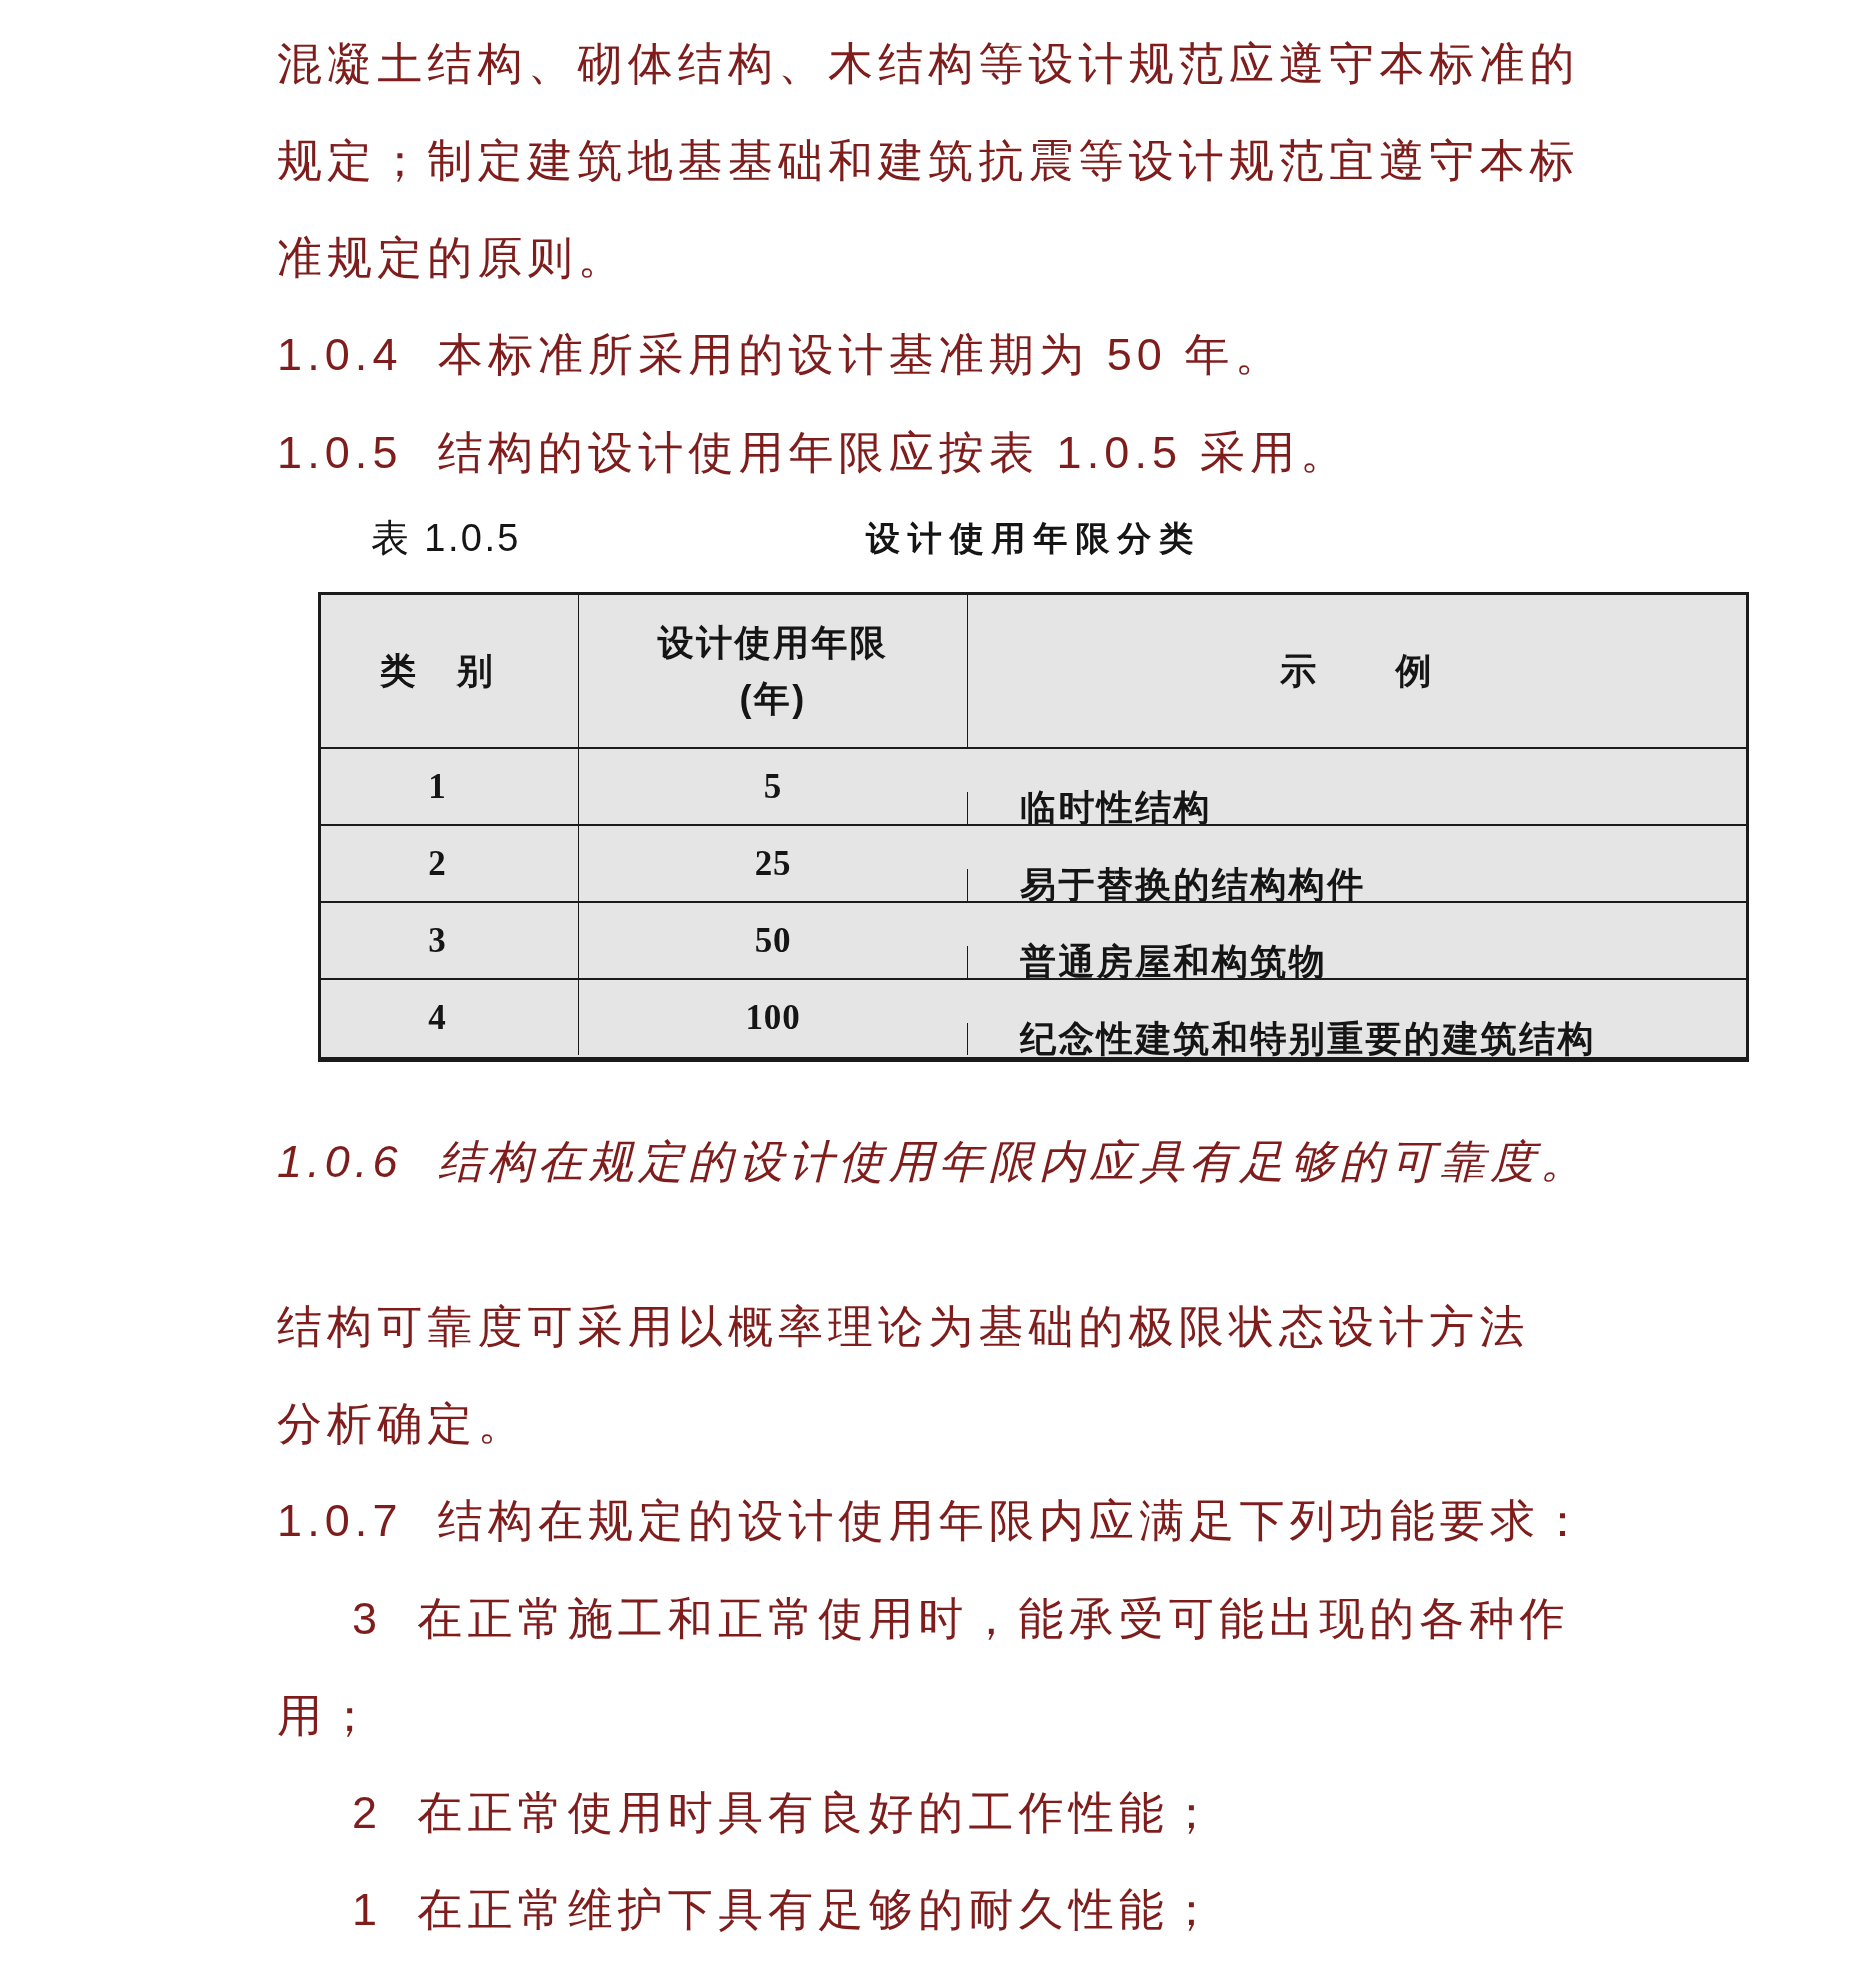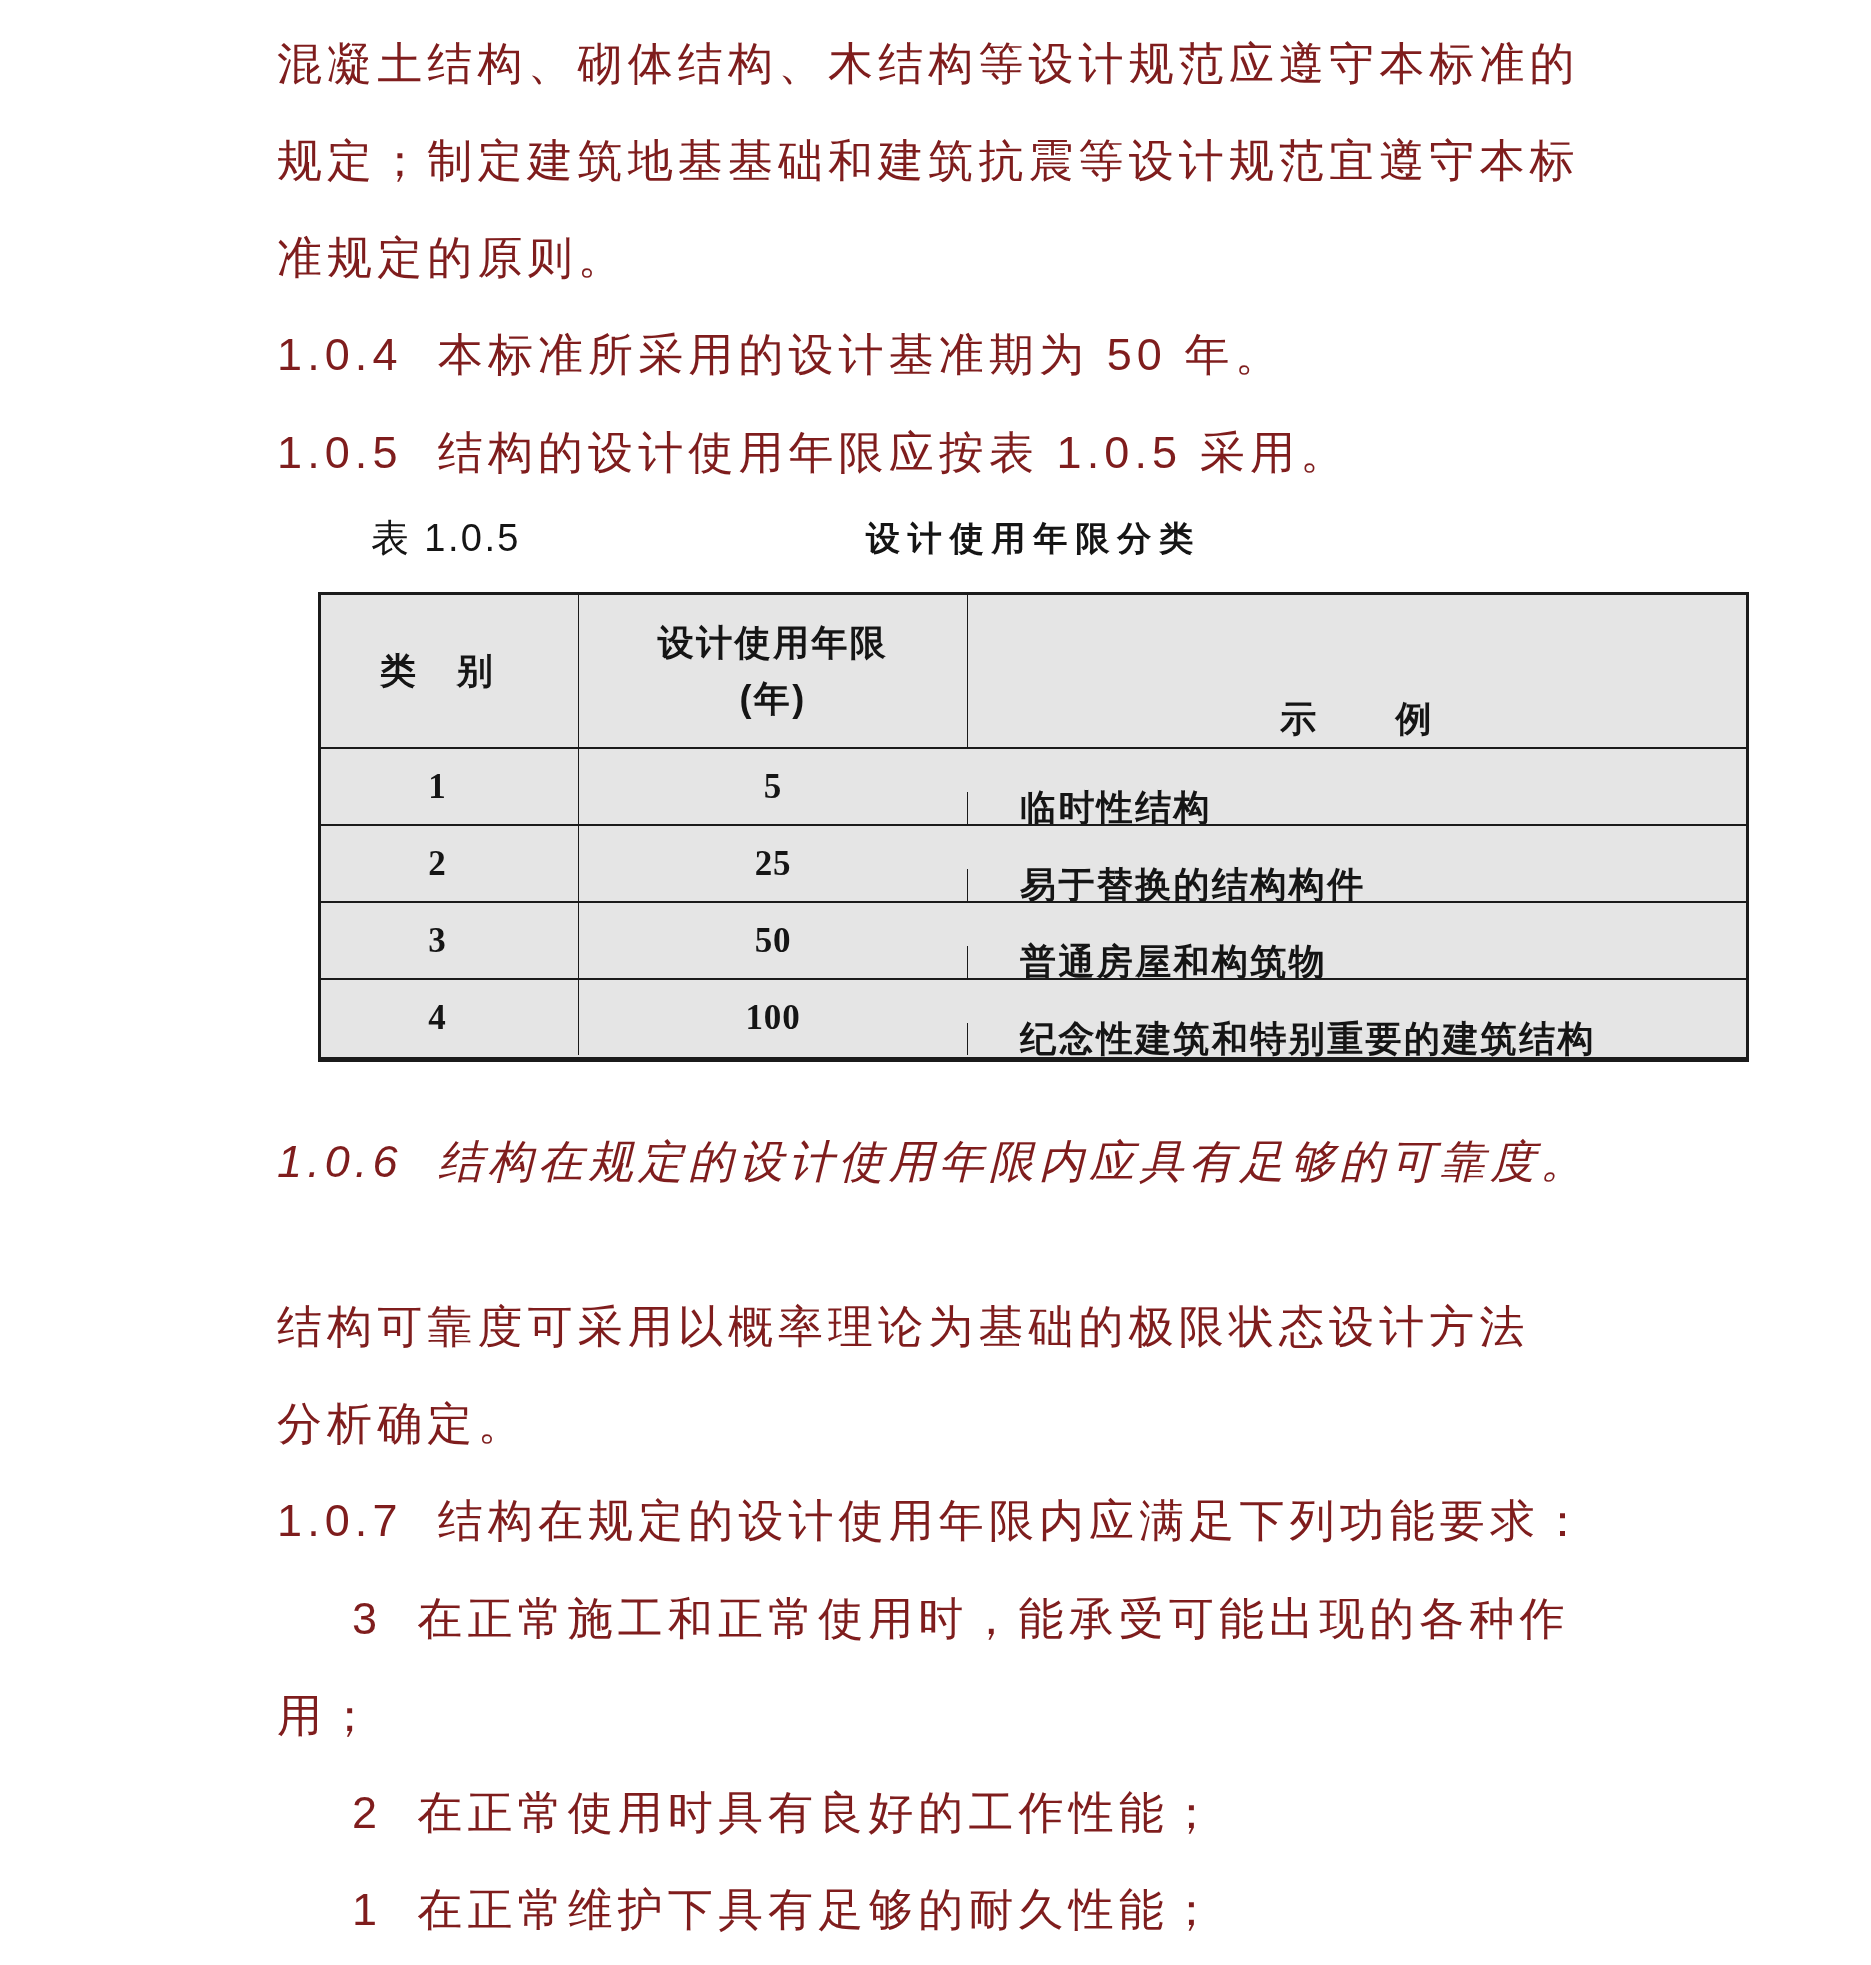--- a/index.html
+++ b/index.html
@@ -72,21 +72,21 @@
   .trow.header { height:152px; }
   .trow.data { height:77px; border-top:2.8px solid #1b1b1b; }
   .tcell {
     display:flex; flex-direction:column;
     align-items:center; justify-content:center;
     font-weight:700; font-size:36px;
     letter-spacing:2.4px; white-space:pre;
   }
   .c1 { width:233px; }
   .c2 { width:389px; border-left:1.6px solid #1b1b1b;margin-left:24px; }
-  .c3 { flex:1; border-left:1.6px solid #1b1b1b;justify-content:flex-end; }
+  .c3 { flex:1; border-left:1.6px solid #1b1b1b; }
   .tcell.example {
     align-items:flex-start;
     padding-left:52px;
     justify-content:center;
     margin-top:43px;
   }
   .hline { line-height:56px; }
   .num { font-family:"Liberation Serif", serif; font-size:35px; letter-spacing:0.8px; }
 </style>
 </head>

